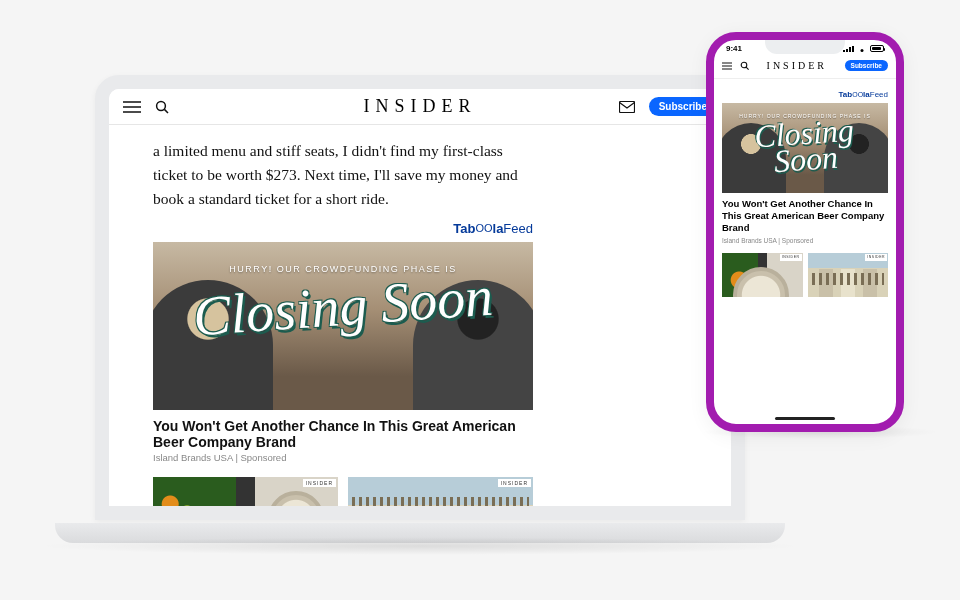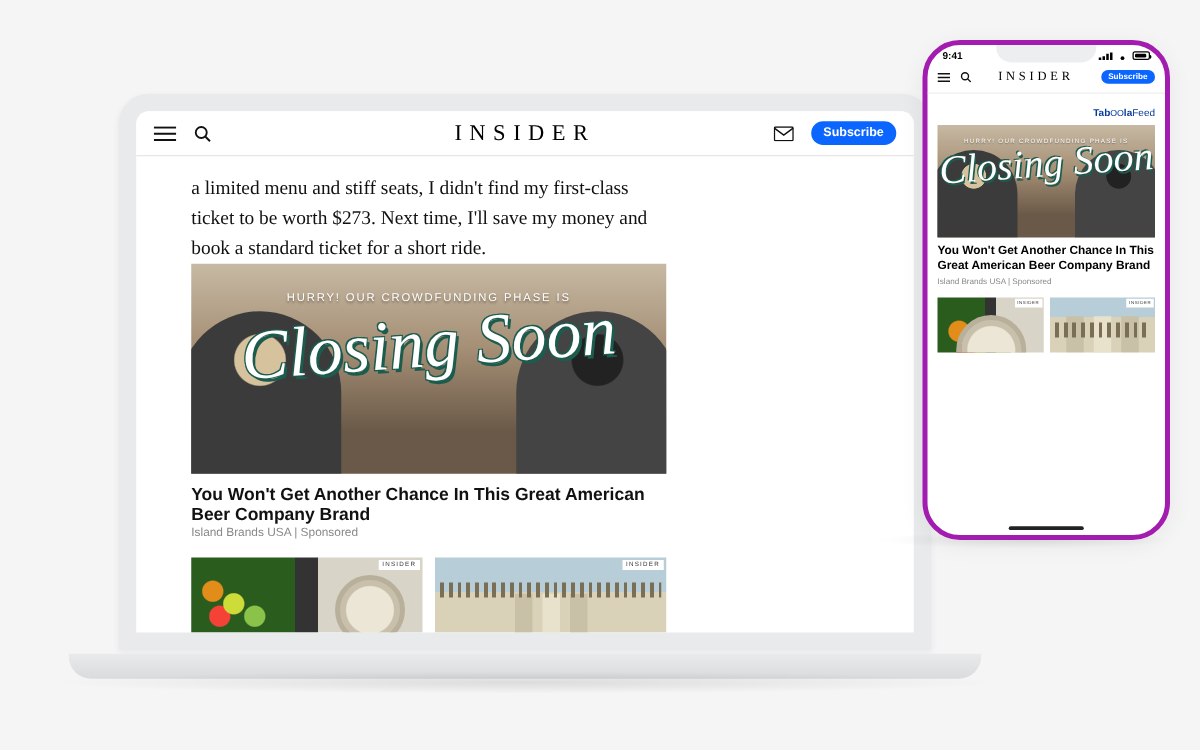--- a/index.html
+++ b/index.html
@@ -206,26 +206,26 @@
   }
   .thumb-beach::after {
     content:"";
     position:absolute; left:4px; right:4px; top:20px; height:12px;
     background: repeating-linear-gradient(90deg,#7a6e55 0 3px, transparent 3px 7px);
   }
 
   
   .phone {
     position: absolute;
-    right: 24px;
+    right: 56px;
     top: 32px;
     width: 198px;
     height: 400px;
     background: #fff;
-    border: 4px solid #a21caf;
+    border: 8px solid #a21caf;
     border-radius: 30px;
     overflow: hidden;
     box-shadow: 0 4px 20px rgba(0,0,0,0.06);
   }
   .phone-shadow {
     position:absolute;
     right: 20px;
     top: 425px;
     width: 240px;
     height: 14px;
@@ -393,20 +393,23 @@
               <path d="M0.5 1.5 8 7 15.5 1.5" stroke="#111" fill="none" stroke-width="1.2"></path>
             </svg>
         </span>
         <button class="subscribe-btn">Subscribe</button>
       </div>
     </div>
 
     <div class="l-body">
       <p class="article-text">a limited menu and stiff seats, I didn't find my first-class ticket to be worth $273. Next time, I'll save my money and book a standard ticket for a short ride.</p>
 
+      <div class="taboola-feed">
+        <span>Tab</span><span class="thin" style="font-size:11px;position:relative;top:-1px;">OO</span><span>la</span><span class="thin">Feed</span>
+      </div>
 
       <div class="ad-card">
         <div class="ad-image">
           <div class="people-left"></div>
           <div class="people-right"></div>
           <div class="overlay-top">HURRY! OUR CROWDFUNDING PHASE IS</div>
           <div class="script">Closing Soon</div>
         </div>
         <div class="ad-title">You Won't Get Another Chance In This Great American Beer Company Brand</div>
         <div class="ad-byline">Island Brands USA | Sponsored</div>

